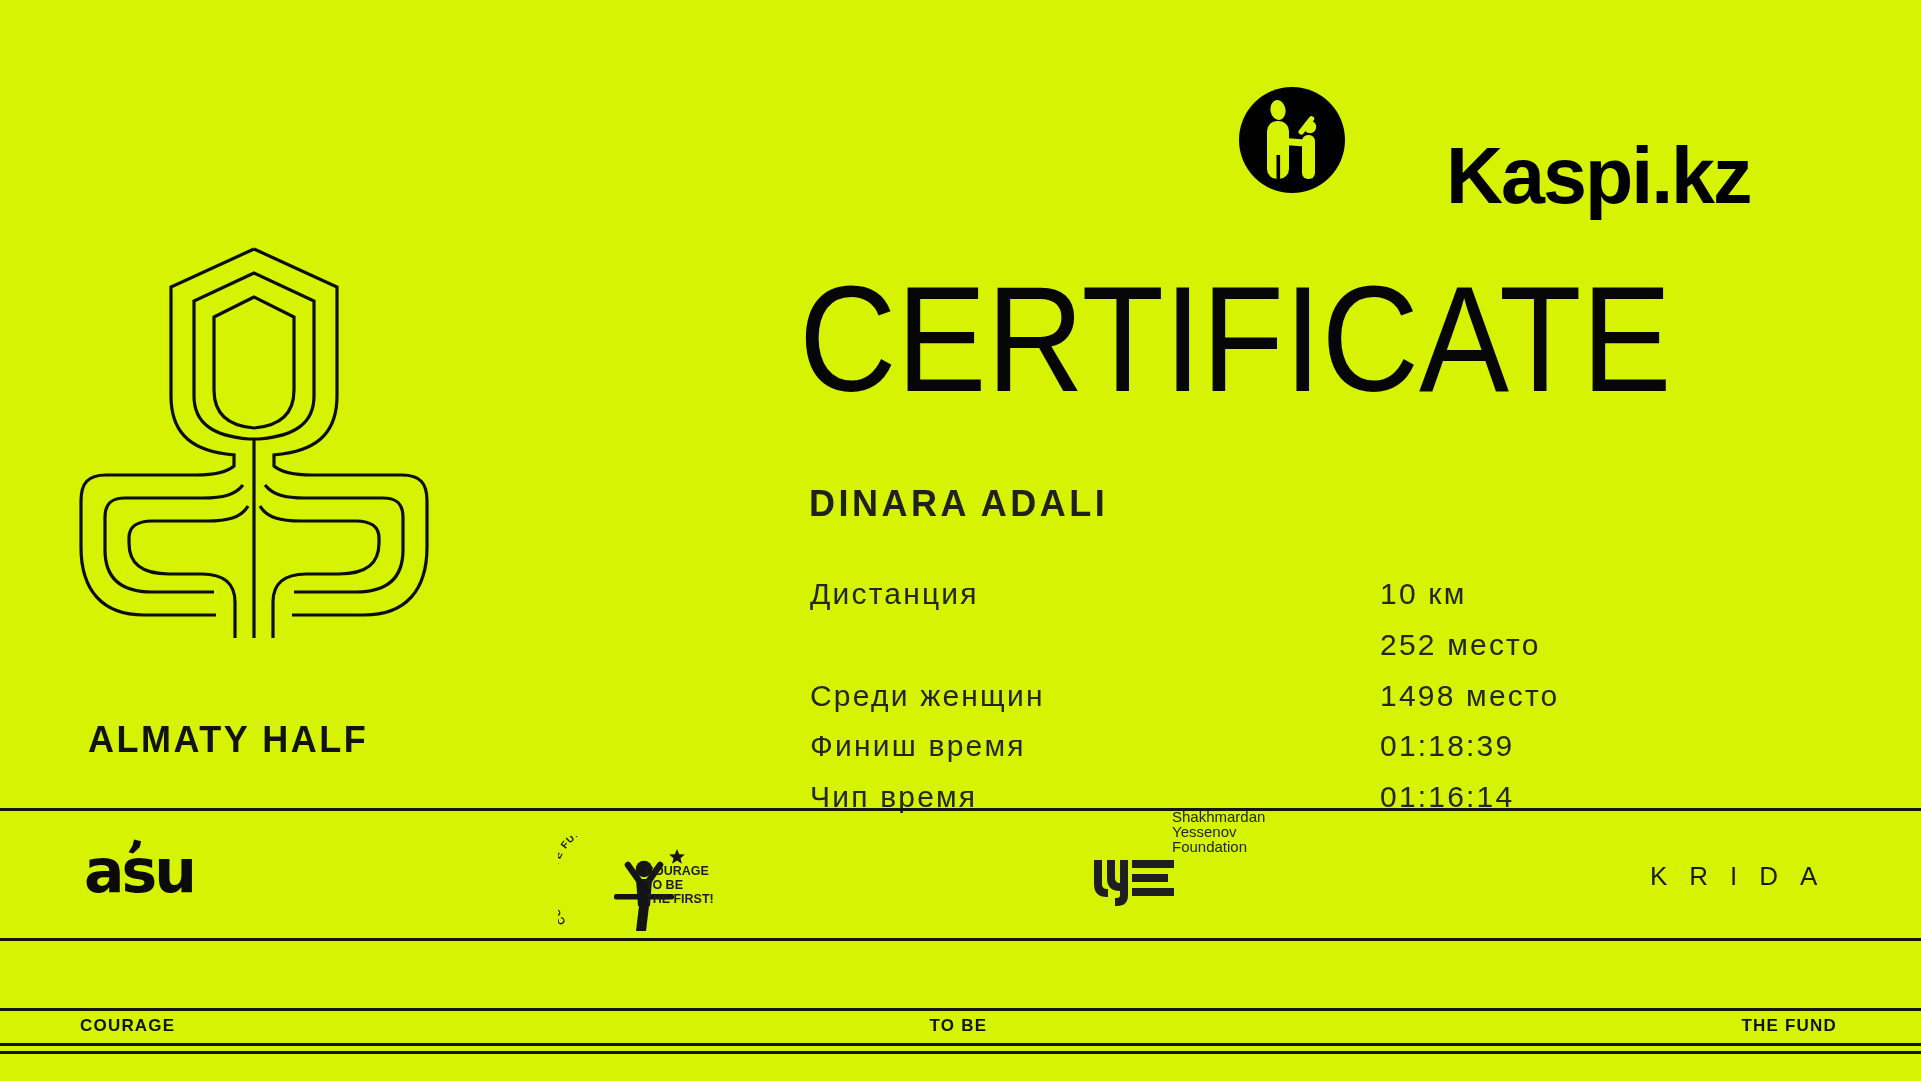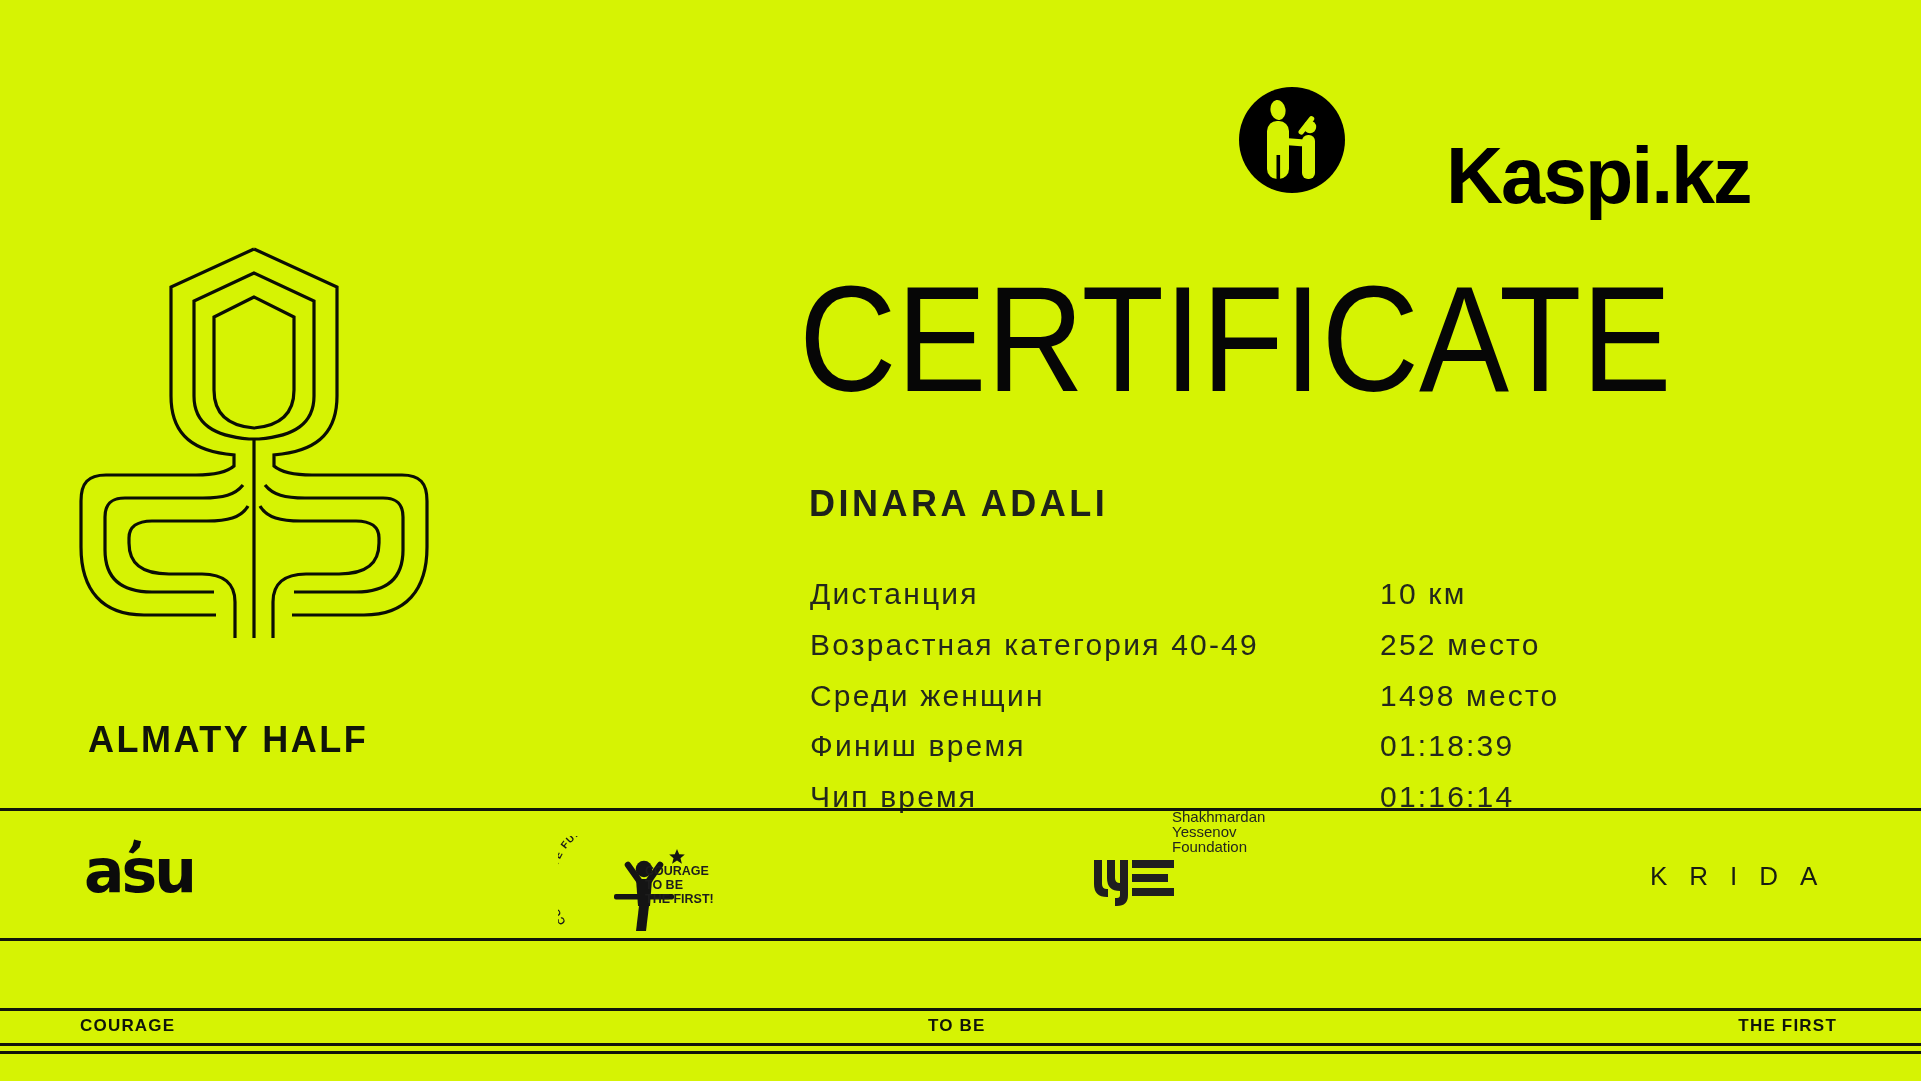--- a/index.html
+++ b/index.html
@@ -85,21 +85,20 @@
 <div class="abs kaspi-word">Kaspi.kz</div>
 
 <div class="abs title">CERTIFICATE</div>
 <div class="abs recipient">DINARA ADALI</div>
 
 <div class="row row1">
   <span class="lbl">Дистанция</span>
   <span class="val">10 км</span>
 </div>
 <div class="row row2">
-  <span class="lbl">Возрастная категория 40-49</span>
   <span class="val">252 место</span>
 </div>
 <div class="row row3">
   <span class="lbl">Среди женщин</span>
   <span class="val">1498 место</span>
 </div>
 <div class="row row4">
   <span class="lbl">Финиш время</span>
   <span class="val">01:18:39</span>
 </div>
@@ -192,14 +191,14 @@
   <span>Shakhmardan</span>
   <span>Yessenov</span>
   <span>Foundation</span>
 </div>
 
 <div class="abs krida">KRIDA</div>
 
 <div class="abs footer-band">
   <span>COURAGE</span>
   <span>TO BE</span>
-  <span>THE FIRST</span>
+  <span>THE FUND</span>
 </div>
 
 </body></html>

